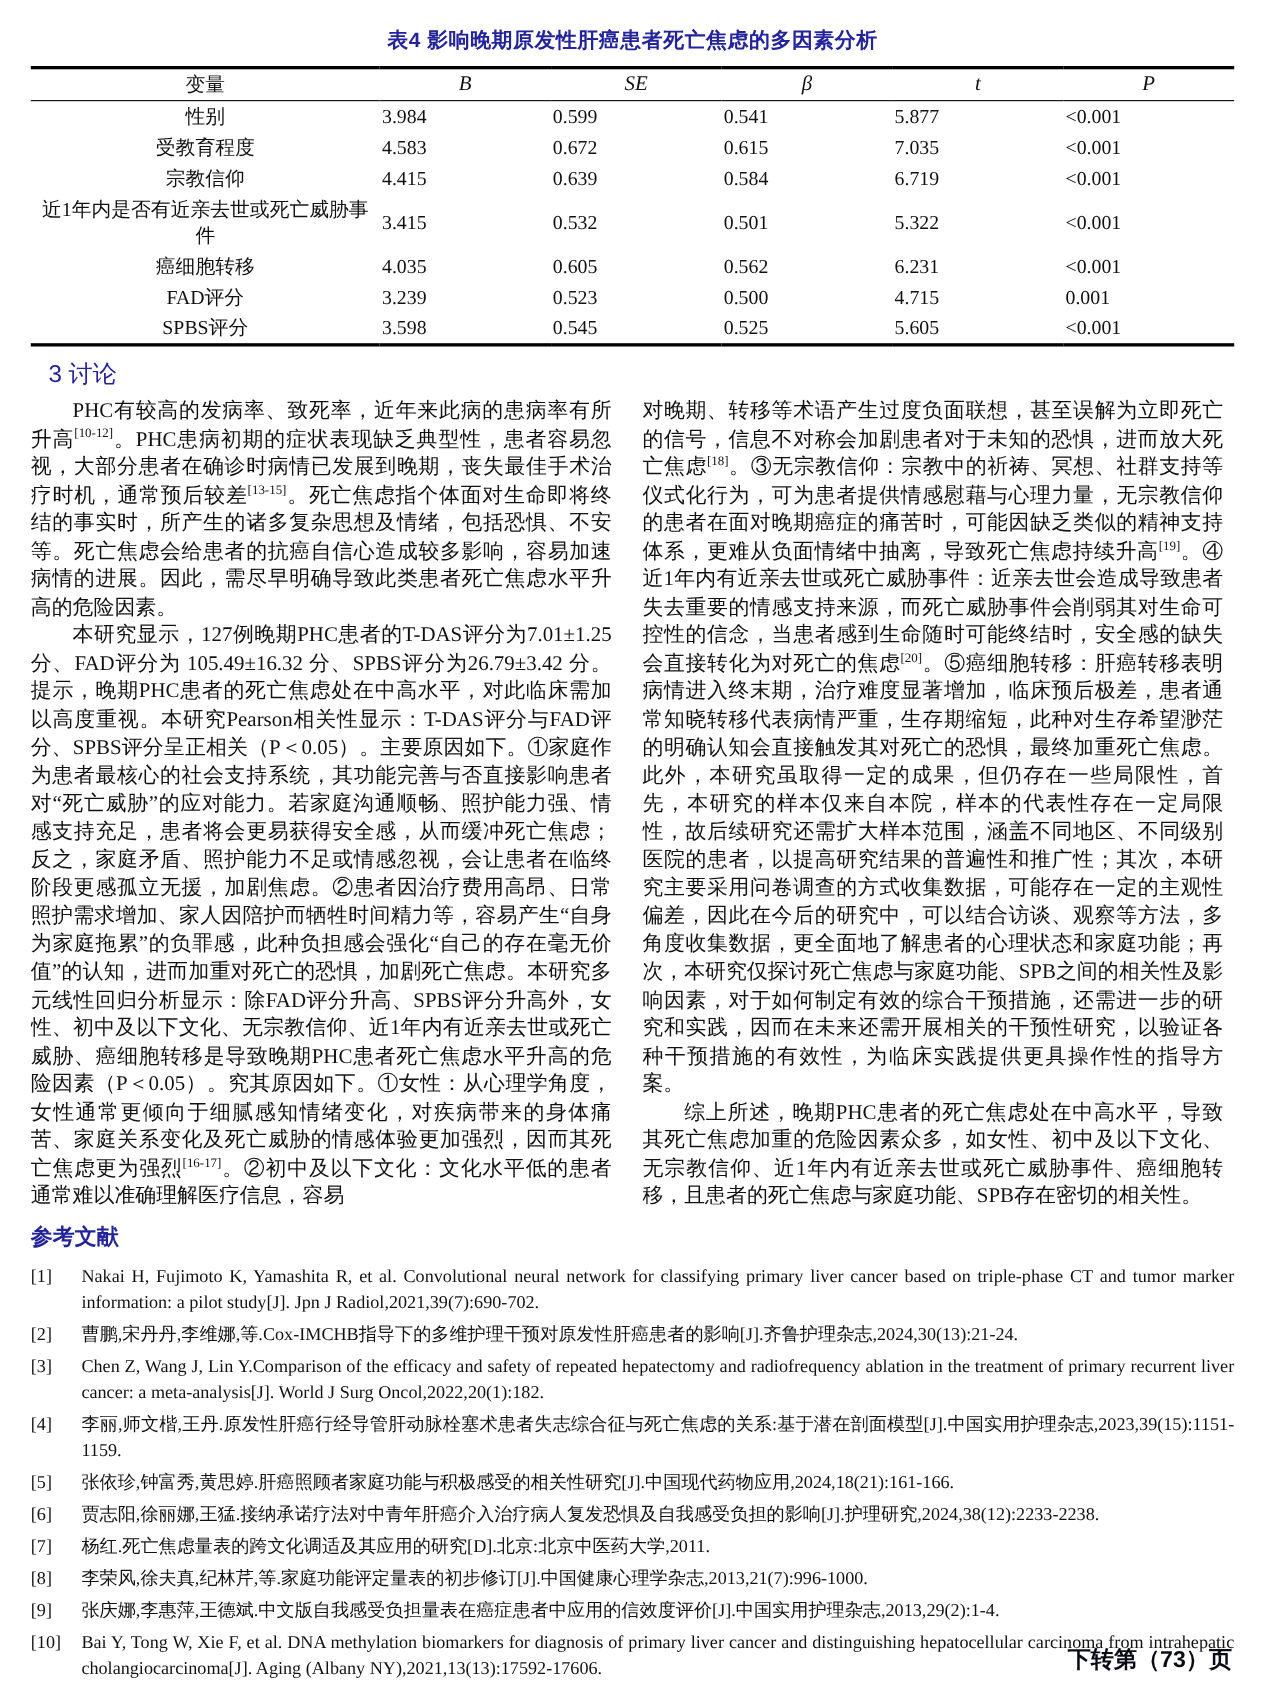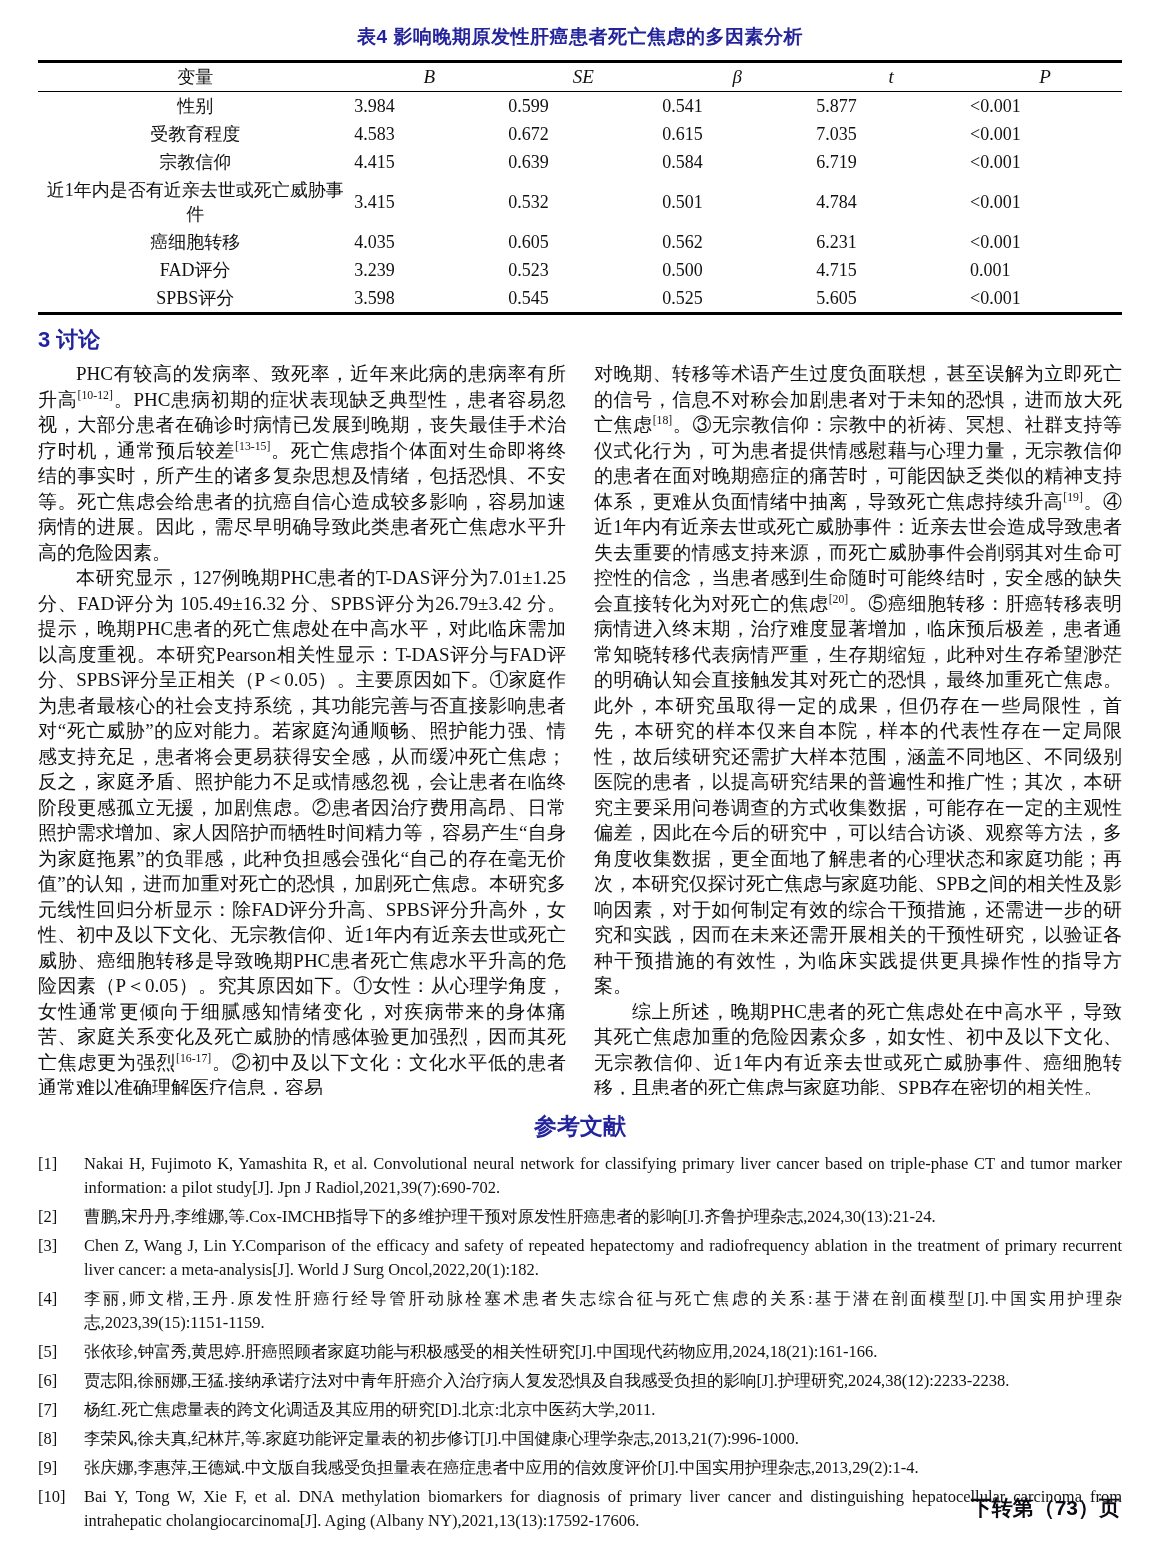--- a/index.html
+++ b/index.html
@@ -1,19 +1,19 @@
 <!DOCTYPE html>
 <html><head>
 <meta charset="utf-8">
 <style>
   * { box-sizing: border-box; }
   html, body { margin: 0; padding: 0; background: #ffffff; }
   .page {
     width: 1160px; height: 1544px; background: #fff; position: relative;
-    padding: 20px 38px 0 38px;
+    padding: 20px 38px 0 28px;
     font-family: "Liberation Serif", "DejaVu Serif", serif;
     color: #111;
   }
   
   .table-title {
     text-align: center; color: #23239b; font-weight: bold;
     font-family: "Liberation Sans", "DejaVu Sans", sans-serif;
     font-size: 19px; padding: 4px 0 10px 0; letter-spacing: 0.5px;
   }
   table.stat-table {
@@ -23,32 +23,32 @@
   }
   table.stat-table th, table.stat-table td { padding: 2px 2px; font-weight: normal; height: 24px; }
   table.stat-table thead tr { border-bottom: 1.5px solid #000; }
   .col-var { width: 29%; text-align: center; }
   .col-num { width: 14.2%; }
   .th-stat { font-style: italic; text-align: center; font-size: 19px; }
   .table-note { font-size: 17px; padding: 7px 0 2px 0; }
   
   .sec-heading {
     color: #23239b; font-family: "Liberation Sans", "DejaVu Sans", sans-serif;
-    font-weight: bold; font-size: 22px; margin: 10px 0 6px 0;
+    font-weight: normal; font-size: 22px; margin: 10px 0 6px 16px;
   }
   .columns { display: flex; gap: 28px; }
   .col { width: 528px; height: 734px; overflow: hidden; text-align: justify;
          font-size: 19px; line-height: 25.5px; }
   .col p { margin: 0; }
   .indent { text-indent: 2em; }
   sup { font-size: 0.62em; line-height: 0; }
   
   .ref-heading {
     color: #23239b; font-family: Liberation Sans, sans-serif;
-    font-weight: bold; font-size: 23px; margin: 16px 0 10px 0; text-align: center;
+    font-weight: bold; font-size: 20px; margin: 16px 0 10px 0;
   }
   .ref-list { font-size: 16.5px; line-height: 24px; }
   .ref-item { display: flex; margin-bottom: 5px; }
   .ref-num { width: 46px; flex: 0 0 46px; }
   .ref-text { flex: 1; text-align: justify; }
   
   .footer-note {
     position: absolute; right: 40px; bottom: 22px;
     font-family: "Liberation Sans", "DejaVu Sans", sans-serif;
     font-weight: bold; font-size: 21px; color: #0a0a14; margin-left: 28px;
@@ -95,21 +95,21 @@
         <td class="col-num">0.639</td>
         <td class="col-num">0.584</td>
         <td class="col-num">6.719</td>
         <td class="col-num">&lt;0.001</td>
       </tr>
       <tr>
         <td class="col-var">近1年内是否有近亲去世或死亡威胁事件</td>
         <td class="col-num">3.415</td>
         <td class="col-num">0.532</td>
         <td class="col-num">0.501</td>
-        <td class="col-num">4.784</td>
+        <td class="col-num">5.322</td>
         <td class="col-num">&lt;0.001</td>
       </tr>
       <tr>
         <td class="col-var">癌细胞转移</td>
         <td class="col-num">4.035</td>
         <td class="col-num">0.605</td>
         <td class="col-num">0.562</td>
         <td class="col-num">6.231</td>
         <td class="col-num">&lt;0.001</td>
       </tr>

